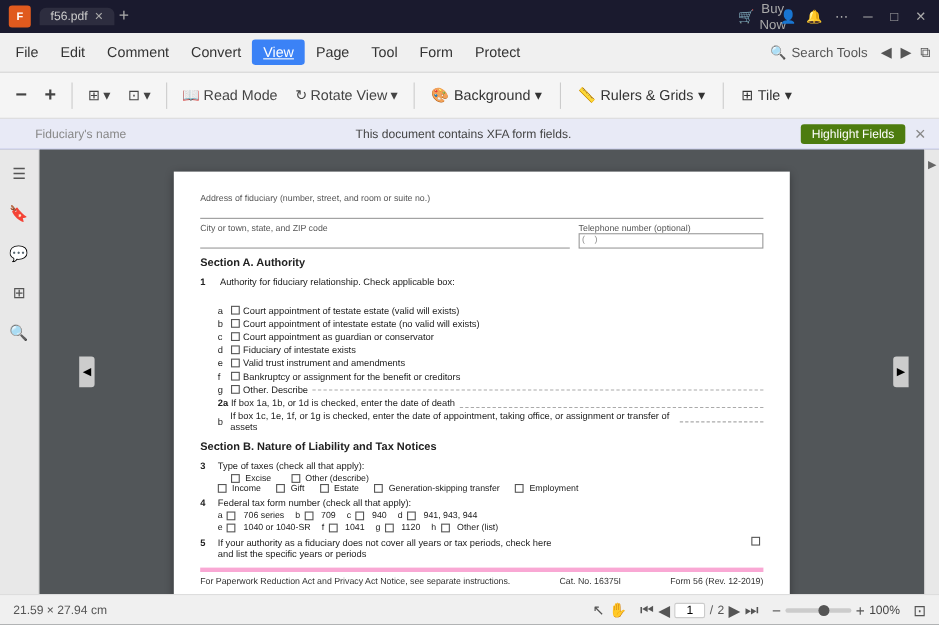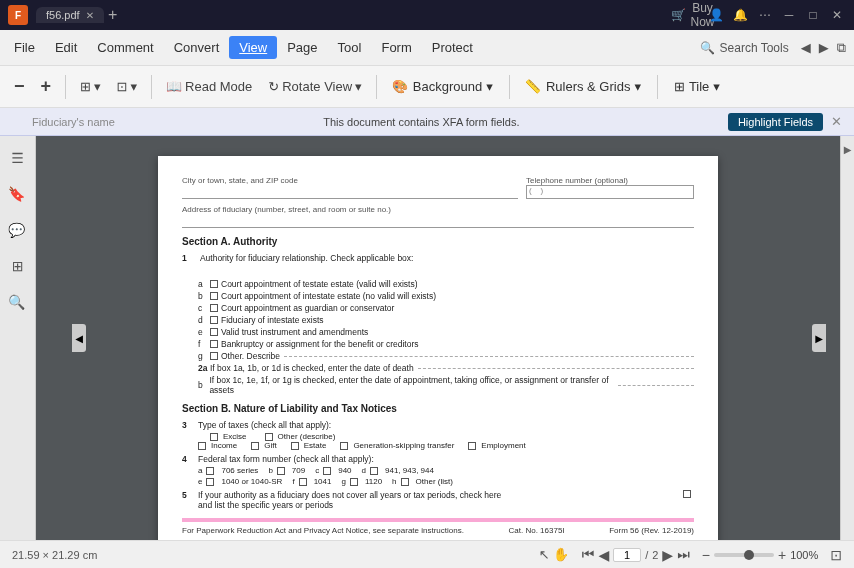--- a/index.html
+++ b/index.html
@@ -119,21 +119,21 @@
       align-items: center;
       padding: 0 12px;
       font-size: 11px;
       color: #555;
       gap: 8px;
       border-bottom: 1px solid #c5cae9;
     }
     .fiduciary-name { color: #888; margin-left: 20px; }
     .xfa-message { flex: 1; text-align: center; color: #444; }
     .highlight-fields-btn {
-      background: #0c4a6e; color: white; border: none; border-radius: 3px;
+      background: #4d7c0f; color: white; border: none; border-radius: 3px;
       padding: 3px 10px; font-size: 11px; cursor: pointer;
     }
     .xfa-close { background: none; border: none; color: #888; cursor: pointer; font-size: 13px; }
 
     
     .main-layout {
       display: flex;
       height: calc(568px - 30px - 36px - 42px - 28px - 28px);
     }
 
@@ -313,36 +313,36 @@
   </div>
 
   <div class="doc-area">
 
     <div style="position:absolute;left:36px;top:50%;transform:translateY(-50%);width:14px;height:28px;background:#ccc;display:flex;align-items:center;justify-content:center;cursor:pointer;border-radius:0 3px 3px 0;z-index:10;">
       <span style="font-size:10px;">◀</span>
     </div>
 
     <div class="pdf-page">
 
+      <div style="margin-bottom:4px;">
+        <div class="form-field-label">Address of fiduciary (number, street, and room or suite no.)</div>
+        <div style="border-bottom:1px solid #999;height:14px;width:100%;"></div>
+      </div>
+
       <div style="display:flex;gap:8px;margin-bottom:6px;">
         <div style="flex:2;">
           <div class="form-field-label">City or town, state, and ZIP code</div>
           <div style="border-bottom:1px solid #999;height:14px;"></div>
         </div>
         <div style="flex:1;">
           <div class="form-field-label">Telephone number (optional)</div>
           <div style="border:1px solid #999;height:14px;padding:0 2px;font-size:8px;color:#888;">(&nbsp;&nbsp;&nbsp;&nbsp;)&nbsp;&nbsp;&nbsp;&nbsp;&nbsp;&nbsp;&nbsp;&nbsp;&nbsp;&nbsp;</div>
         </div>
       </div>
 
-      <div style="margin-bottom:4px;">
-        <div class="form-field-label">Address of fiduciary (number, street, and room or suite no.)</div>
-        <div style="border-bottom:1px solid #999;height:14px;width:100%;"></div>
-      </div>
-
       <div class="section-header">
         <span style="font-size:10px;font-weight:bold;">Section A.  Authority</span>
       </div>
 
       <div style="font-size:8.5px;margin-bottom:16px;">
         <span style="width:16px;display:inline-block;font-weight:bold;">1</span>
         <span>Authority for fiduciary relationship. Check applicable box:</span>
       </div>
 
       <div style="padding-left:16px;">
@@ -375,21 +375,21 @@
           <span style="width:12px;">f</span>
           <span class="checkbox"></span>
           <span>Bankruptcy or assignment for the benefit or creditors</span>
         </div>
         <div style="display:flex;align-items:center;margin-bottom:2px;font-size:8.5px;">
           <span style="width:12px;">g</span>
           <span class="checkbox"></span>
           <span>Other. Describe</span>
           <span style="flex:1;border-bottom:1px dashed #aaa;margin-left:4px;"></span>
         </div>
-        <div style="display:flex;align-items:center;margin-bottom:2px;font-size:8.5px;">
+        <div style="display:flex;margin-bottom:2px;font-size:8.5px;">
           <span style="width:12px;font-weight:bold;">2a</span>
           <span>If box 1a, 1b, or 1d is checked, enter the date of death</span>
           <span style="flex:1;border-bottom:1px dashed #aaa;margin-left:4px;"></span>
         </div>
         <div style="display:flex;align-items:center;margin-bottom:2px;font-size:8.5px;">
           <span style="width:12px;">b</span>
           <span>If box 1c, 1e, 1f, or 1g is checked, enter the date of appointment, taking office, or assignment or transfer of assets</span>
           <span style="width:80px;border-bottom:1px dashed #aaa;margin-left:4px;"></span>
         </div>
       </div>
@@ -472,21 +472,21 @@
       <span style="font-size:10px;">▶</span>
     </div>
   </div>
 
   <div class="right-panel">
     <span class="collapse-arrow">▶</span>
   </div>
 </div>
 
 <div class="status-bar">
-  <span>21.59 × 21.29 cm</span>
+  <span>21.59 × 27.94 cm</span>
   <div style="display:flex;align-items:center;gap:4px;margin-left:auto;">
     <button class="nav-btn" style="font-size:13px;">↖</button>
     <button class="nav-btn" style="font-size:13px;">✋</button>
   </div>
   <div class="nav-controls">
     <button class="nav-btn">⏮</button>
     <button class="nav-btn">◀</button>
     <input class="page-input" type="text" value="1" style="">
     <span>/</span>
     <span>2</span>

